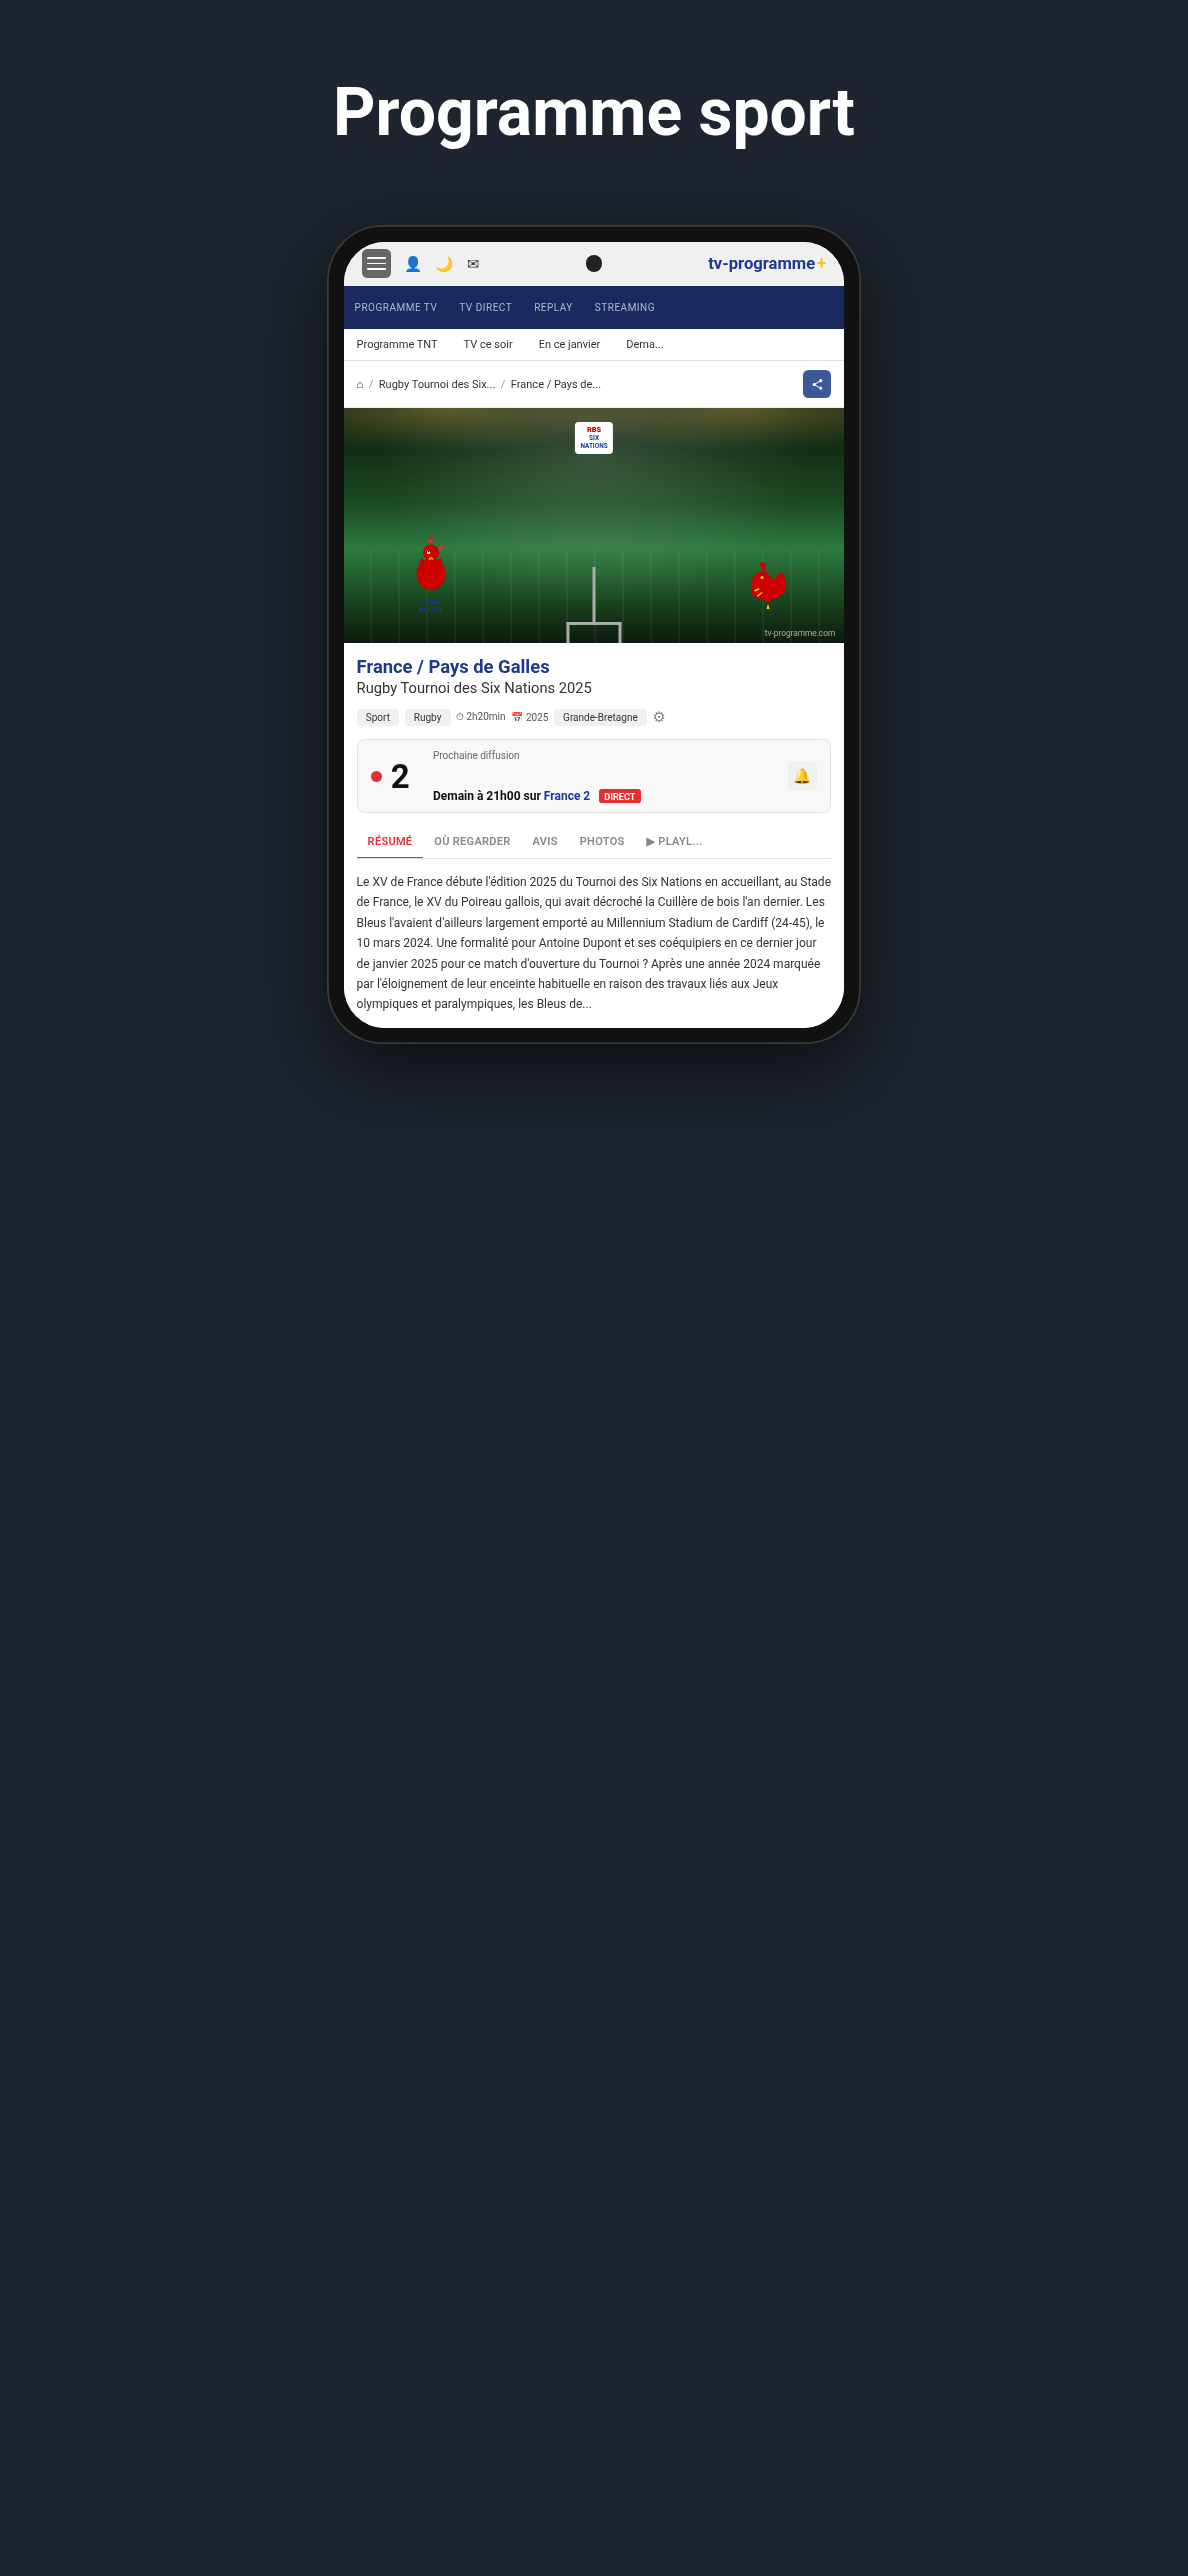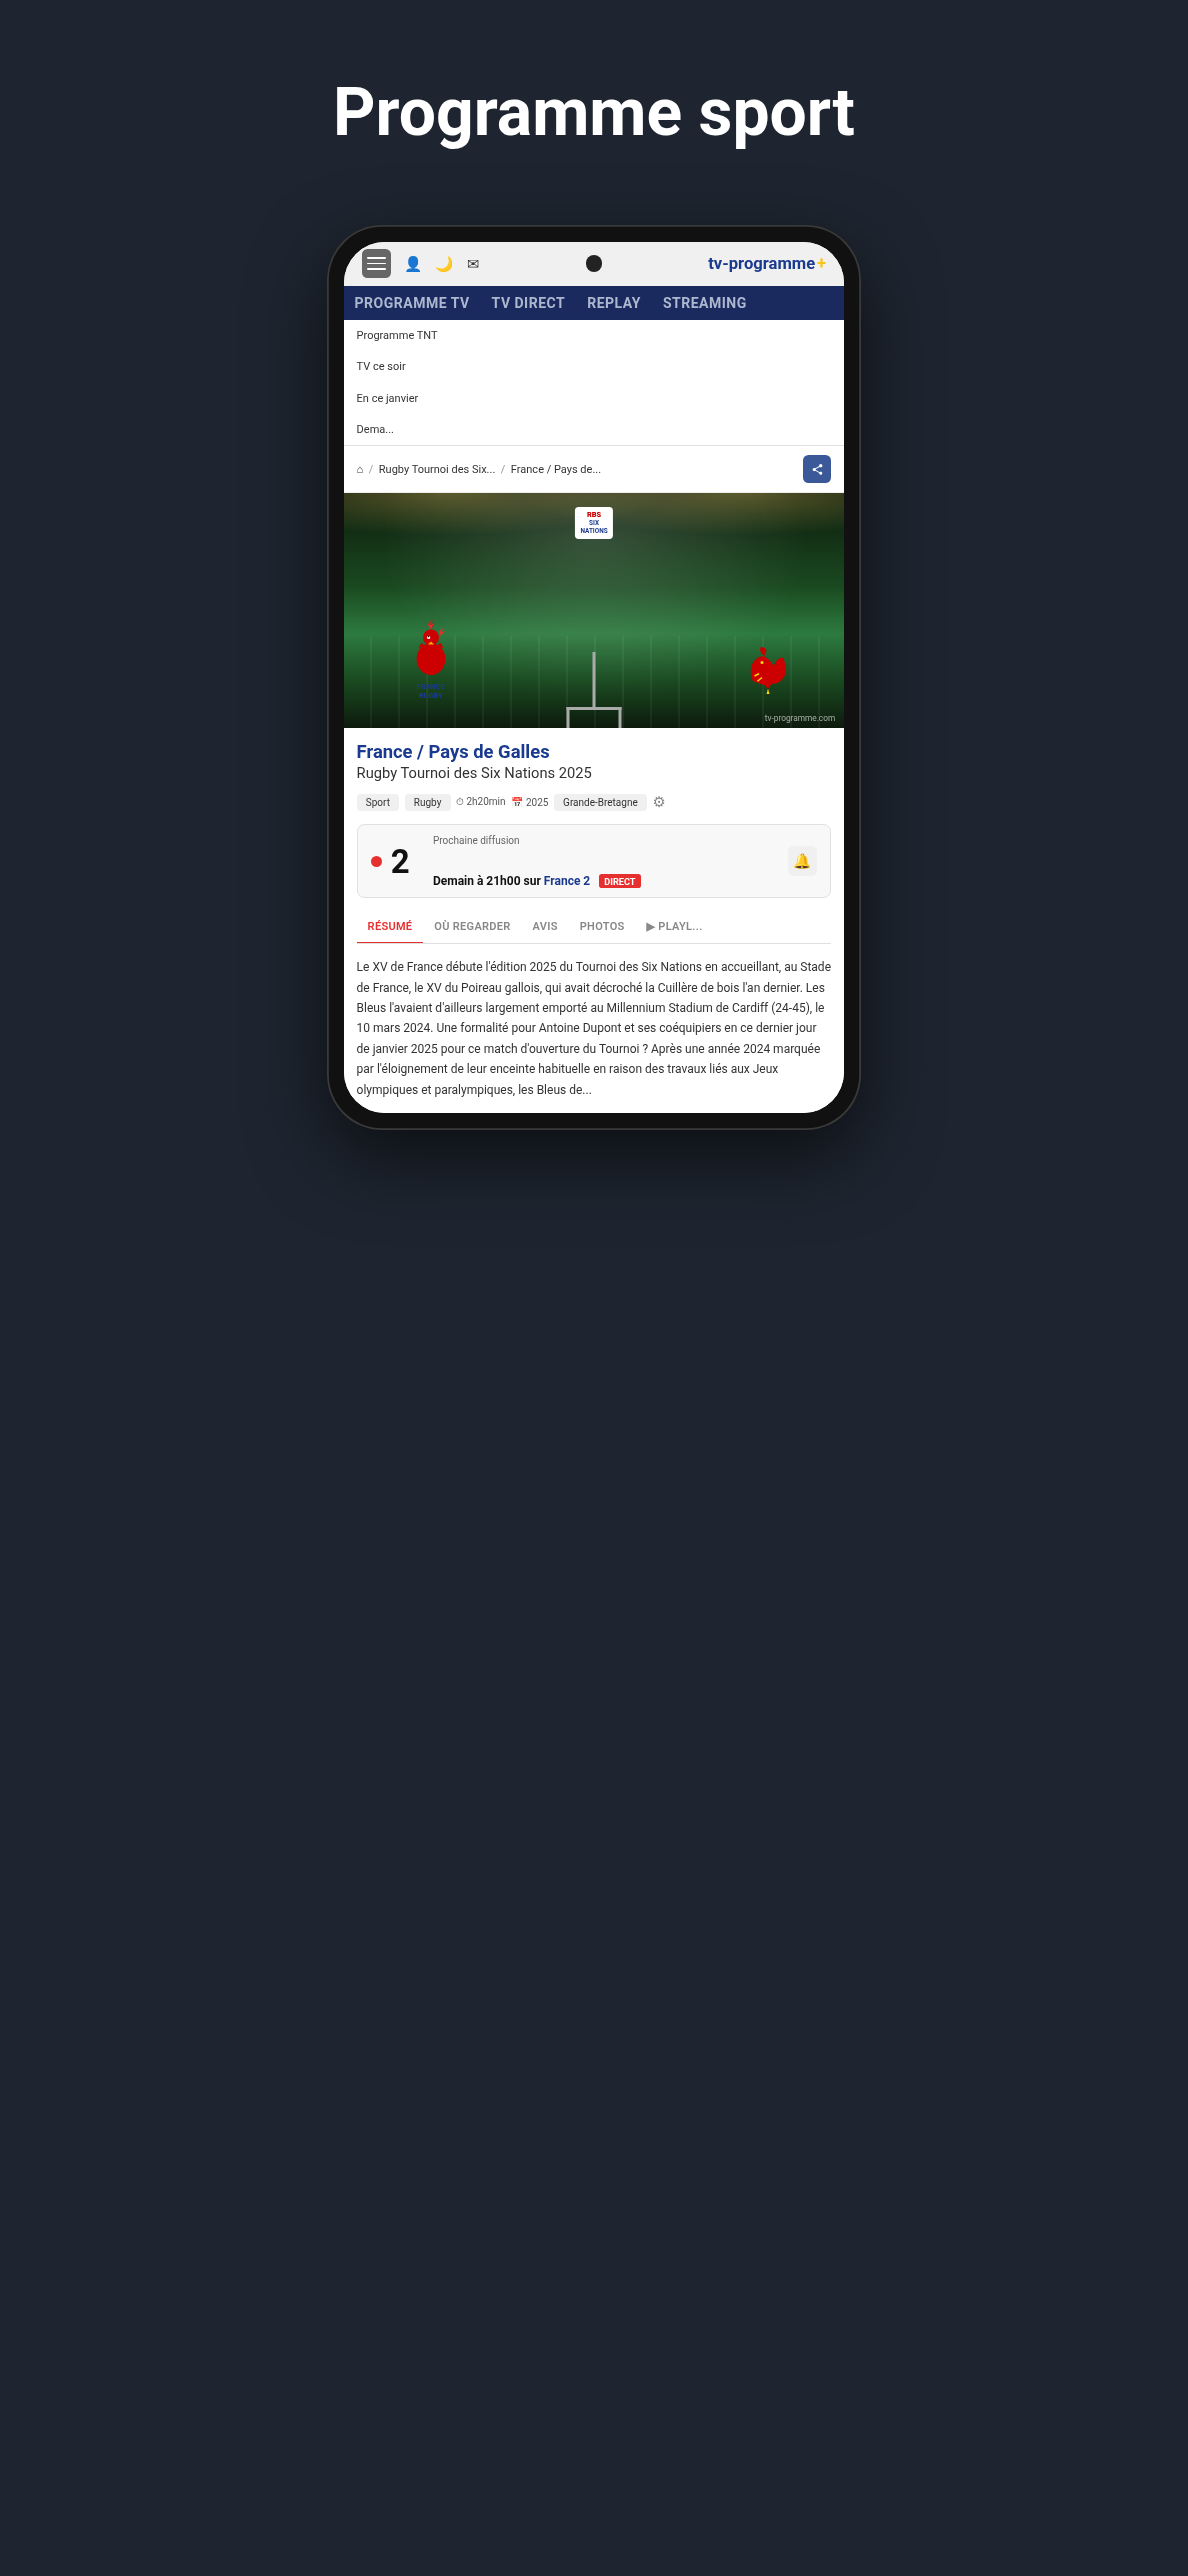--- a/index.html
+++ b/index.html
@@ -104,35 +104,34 @@
 
     
     .nav-bar {
       background: #1a2a5e;
       display: flex;
       gap: 0;
     }
 
     .nav-item {
       color: #adb8d0;
-      font-size: 14px;
-      font-weight: 700;
-      padding: 9px 11px;
+      font-size: 10px;
+      font-weight: 400;
+      padding: 16px 11px;
       letter-spacing: 0.5px;
       text-transform: uppercase;
     }
 
     
     .sub-nav {
       background: #ffffff;
       display: flex;
       gap: 0;
       border-bottom: 0.9px solid #e0e0e0;
       overflow: hidden;
-      flex-direction: column;
     }
 
     .sub-nav-item {
       color: #333;
       font-size: 11px;
       padding: 9.2px 13px;
       white-space: nowrap;
     }
 
     

